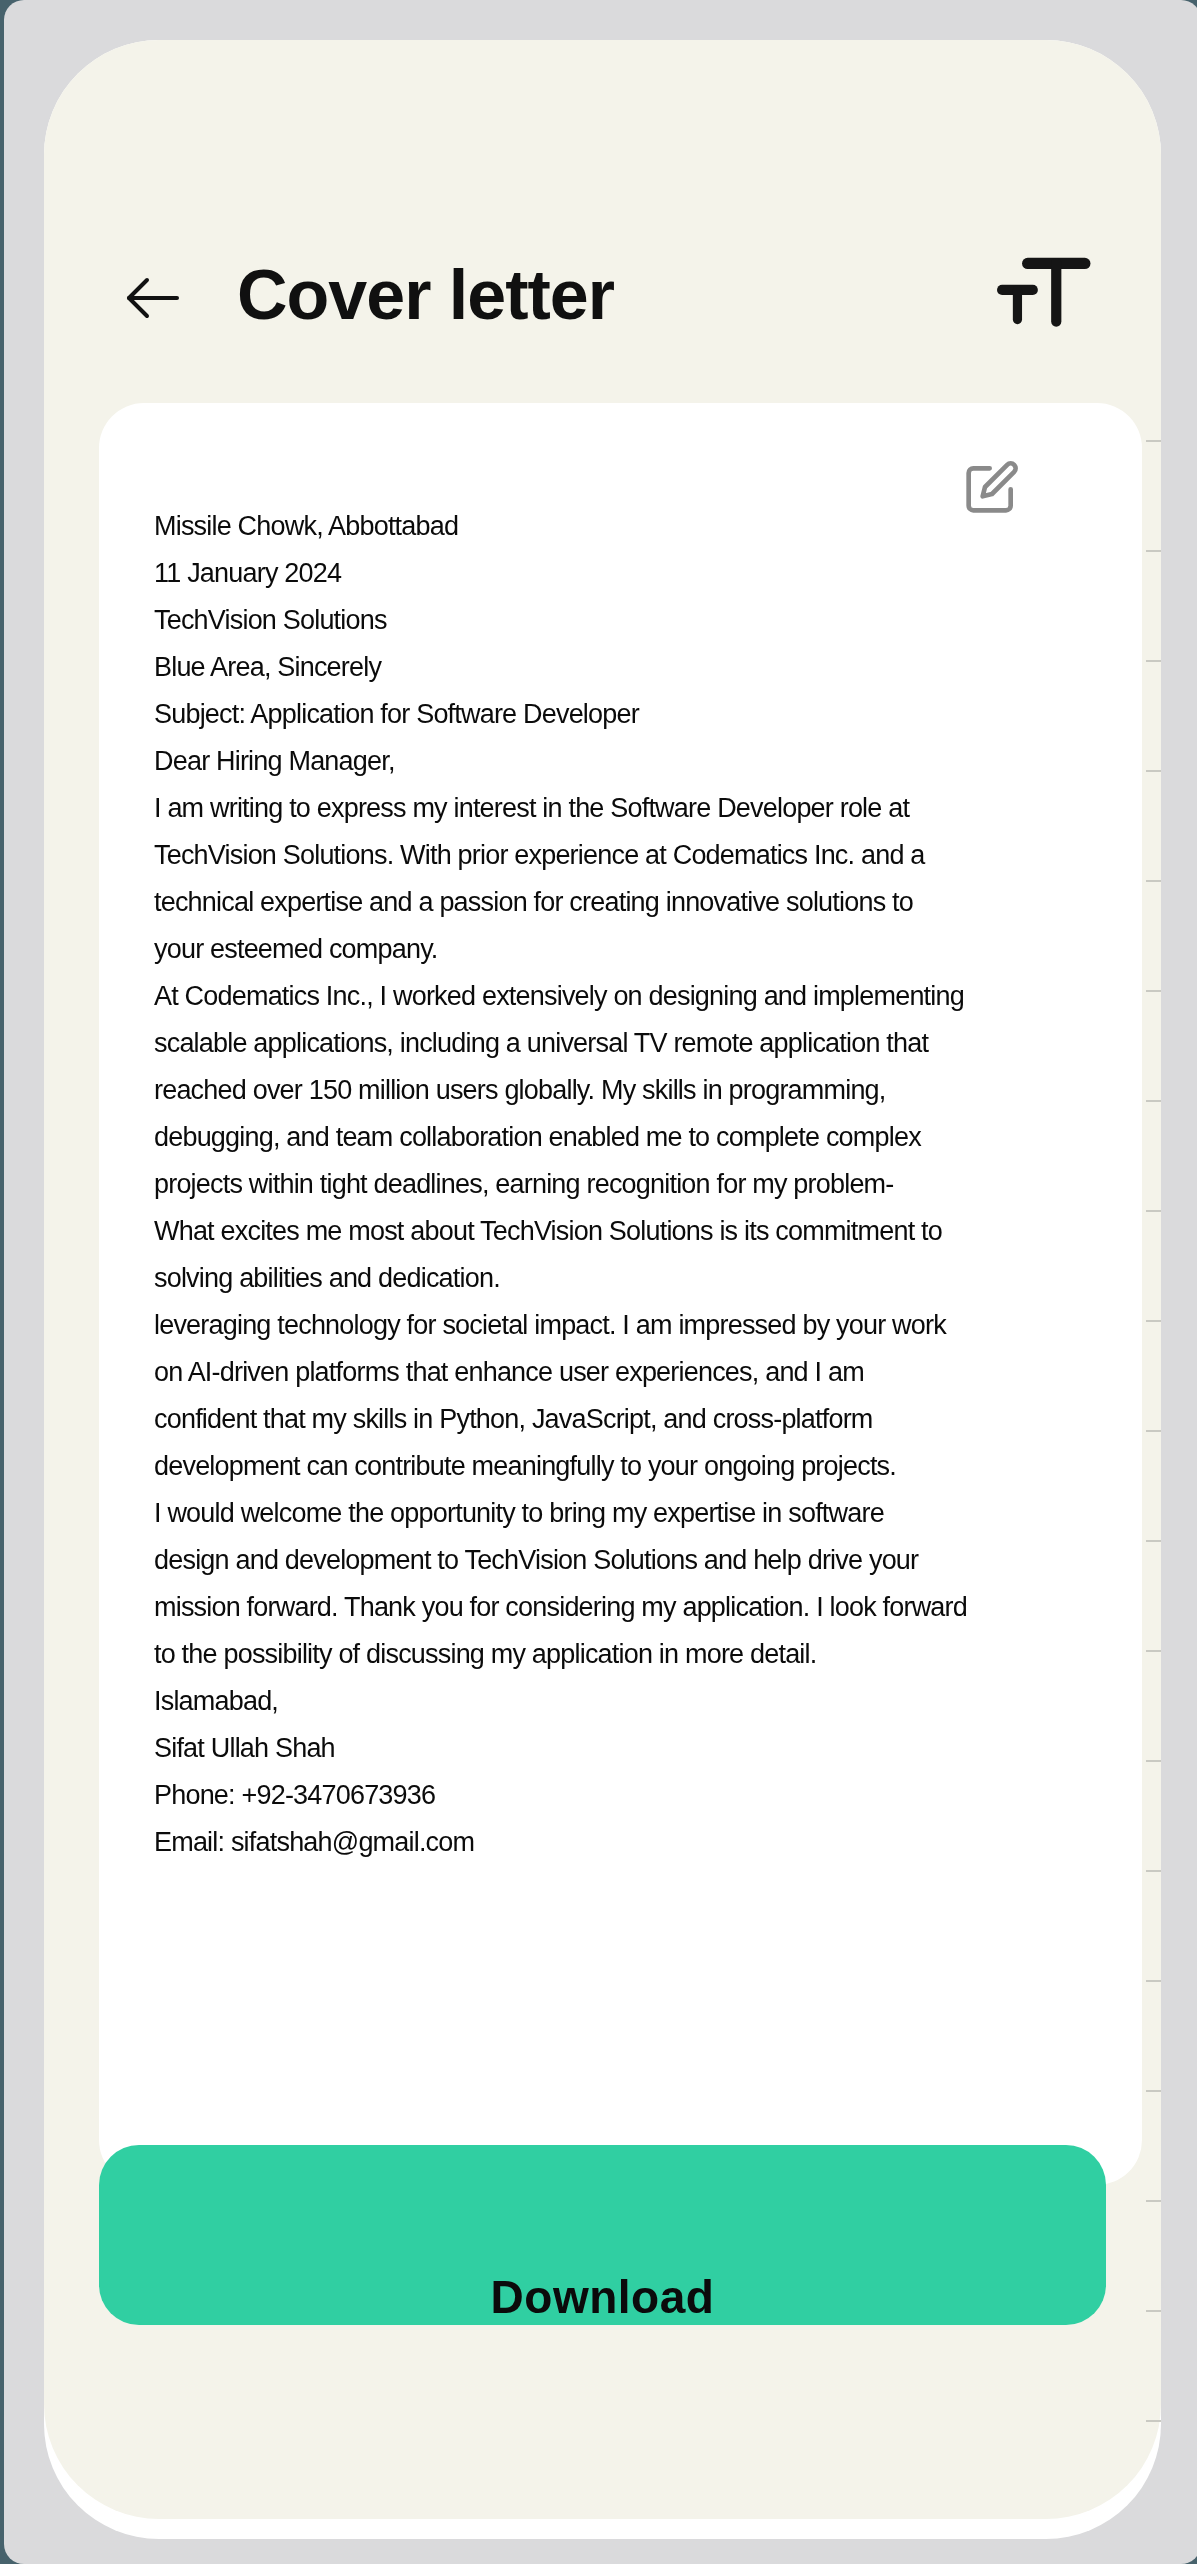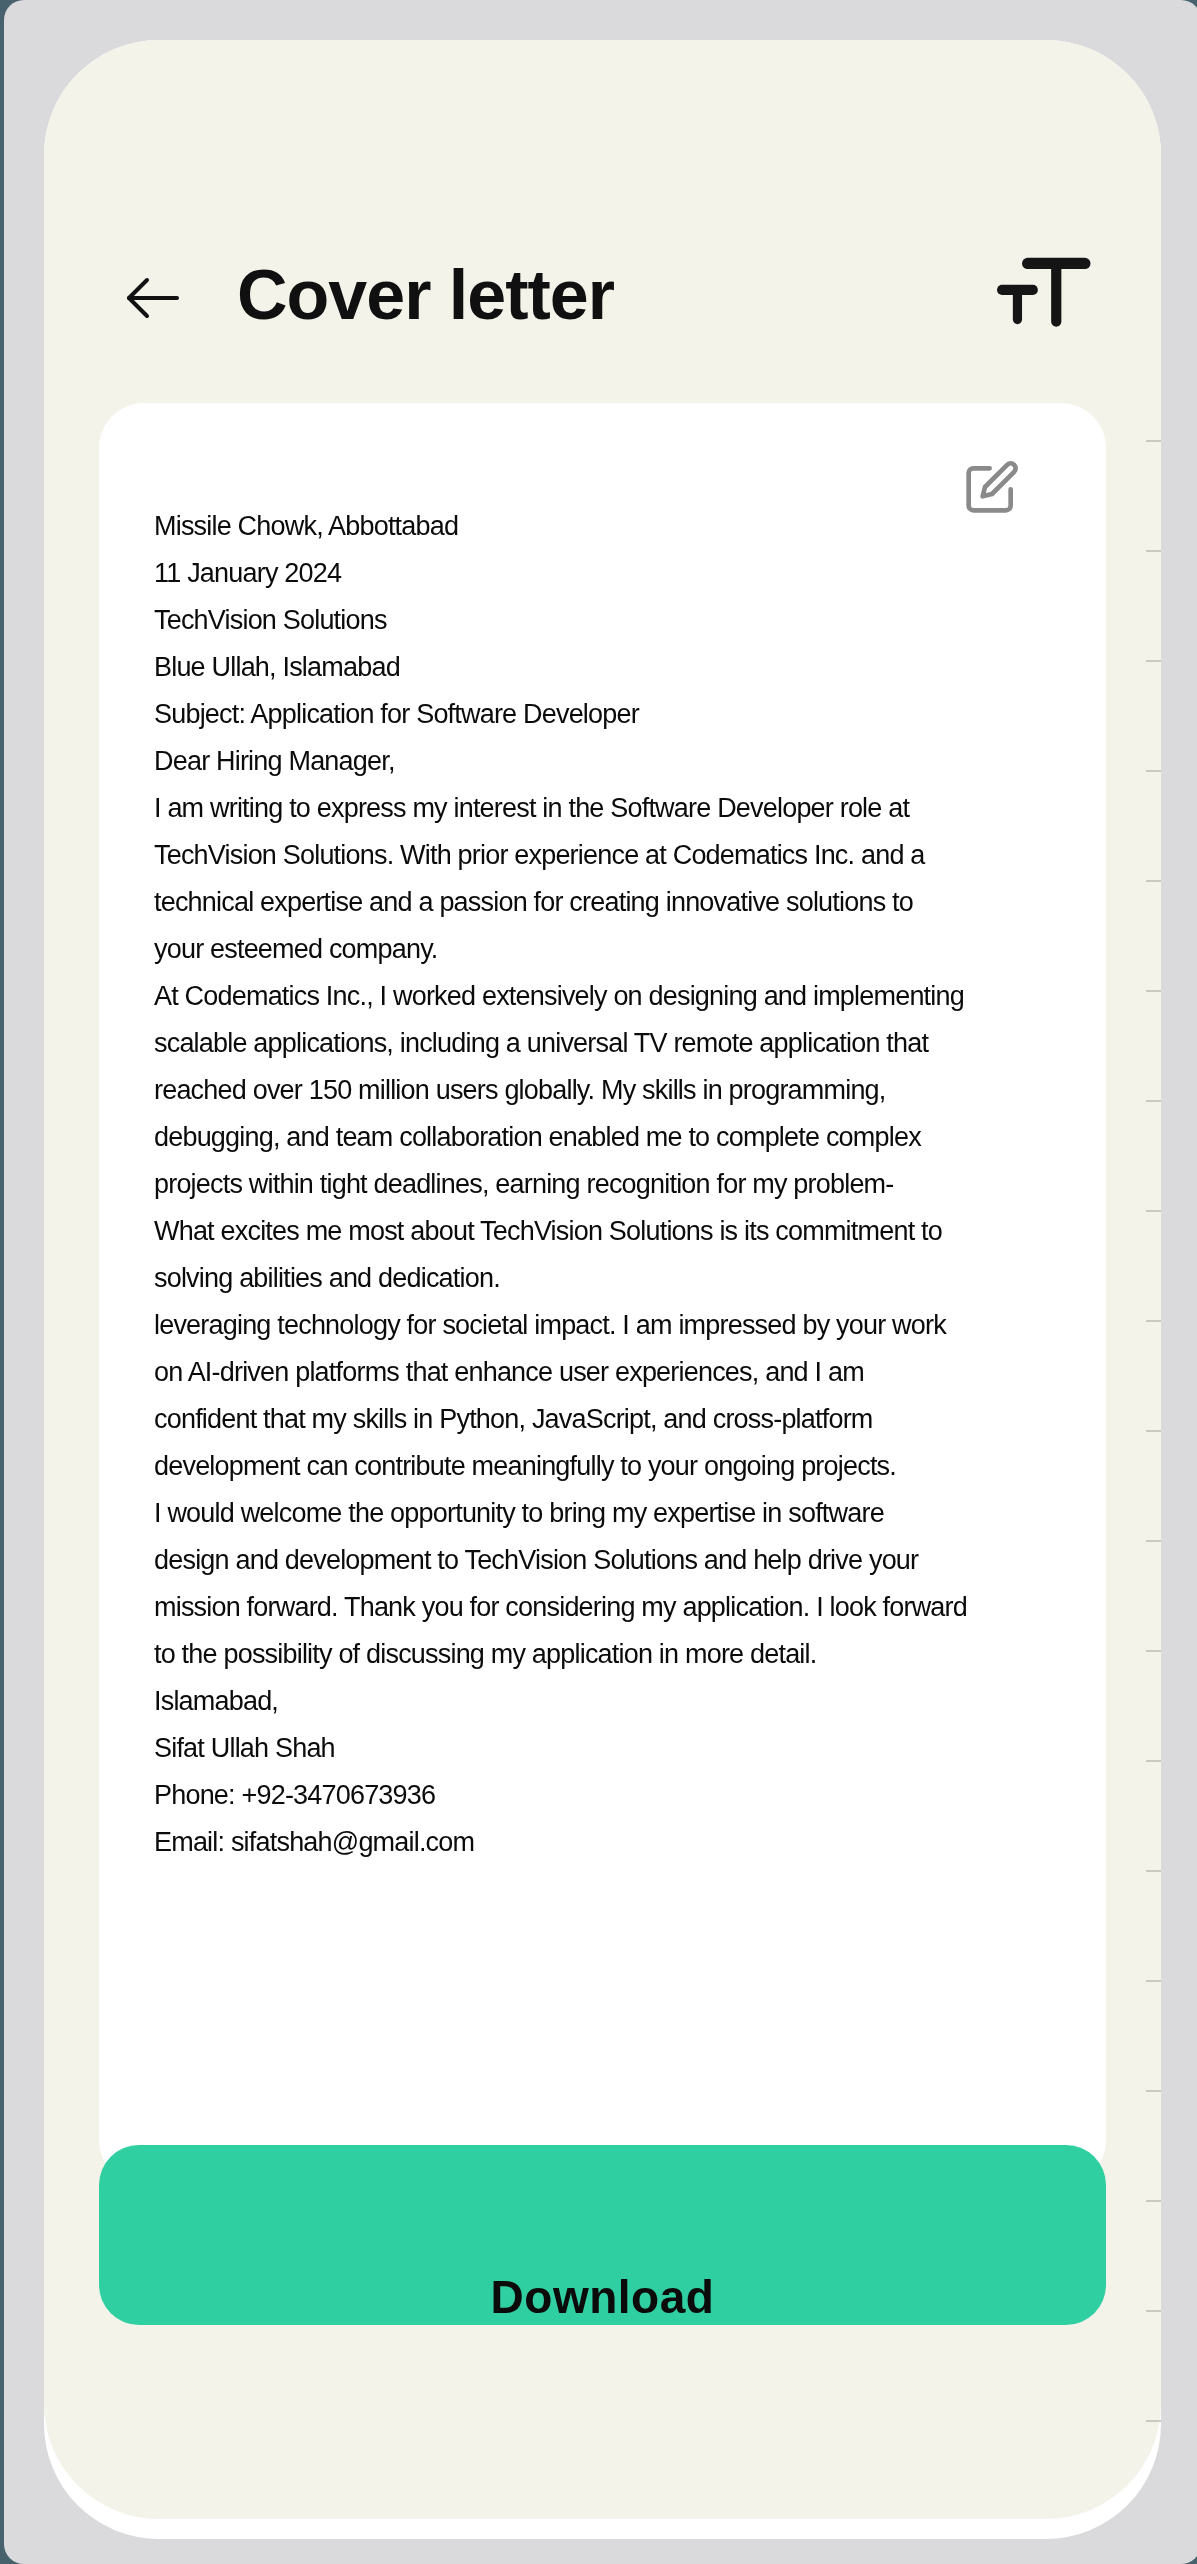--- a/index.html
+++ b/index.html
@@ -86,34 +86,34 @@
             <line x1="21" y1="33" x2="21" y2="62" stroke-width="9"></line>
             <line x1="31" y1="7" x2="87" y2="7" stroke-width="11"></line>
             <line x1="59" y1="7" x2="59" y2="64" stroke-width="10"></line>
           </svg>
         </span>
       </div>
     </div>
 
     <div class="ruler-ticks" style="left:1102px;top:400px;"></div>
 
-    <div class="card" style="left:55px;top:363px;">
+    <div class="card" style="left:55px;top:363px;padding-left:36px;">
       <div class="edit-btn">
         <span>
           <svg width="56" height="56" viewBox="0 0 24 24" fill="none" stroke="#8A8A8A" stroke-width="2" stroke-linecap="round" stroke-linejoin="round">
             <path d="M11 4H4a2 2 0 0 0-2 2v14a2 2 0 0 0 2 2h14a2 2 0 0 0 2-2v-7"></path>
             <path d="M18.5 2.5a2.121 2.121 0 0 1 3 3L12 15l-4 1 1-4 9.5-9.5z"></path>
           </svg>
         </span>
       </div>
       <div class="letter" id="letter-lines">
           <div class="line">Missile Chowk, Abbottabad</div>
           <div class="line">11 January 2024</div>
           <div class="line">TechVision Solutions</div>
-          <div class="line">Blue Ullah, Islamabad</div>
+          <div class="line">Blue Area, Sincerely</div>
           <div class="line">Subject: Application for Software Developer</div>
           <div class="line">Dear Hiring Manager,</div>
           <div class="line">I am writing to express my interest in the Software Developer role at</div>
           <div class="line">TechVision Solutions. With prior experience at Codematics Inc. and a</div>
           <div class="line">technical expertise and a passion for creating innovative solutions to</div>
           <div class="line">your esteemed company.</div>
           <div class="line">At Codematics Inc., I worked extensively on designing and implementing</div>
           <div class="line">scalable applications, including a universal TV remote application that</div>
           <div class="line">reached over 150 million users globally. My skills in programming,</div>
           <div class="line">debugging, and team collaboration enabled me to complete complex</div>

